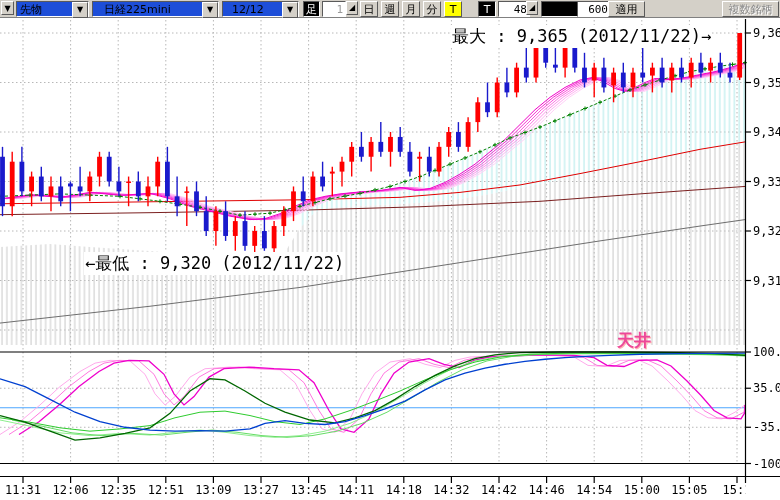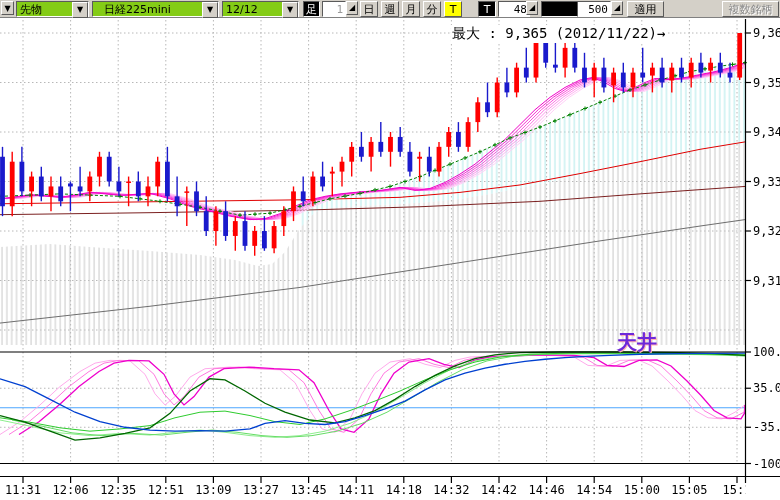--- a/index.html
+++ b/index.html
@@ -2,81 +2,81 @@
 <html><head>
 <meta charset="utf-8">
 <style>
   html,body{margin:0;padding:0;}
   body{width:780px;height:500px;overflow:hidden;background:#fff;
        font-family:"DejaVu Sans",sans-serif;}
   
   .toolbar{position:absolute;left:0;top:0;width:780px;height:18px;background:#d4d0c8;
            border-bottom:1px solid #808080;box-sizing:border-box;}
   .tb{position:absolute;top:1px;height:16px;box-sizing:border-box;font-size:11px;line-height:14px;}
-  .combo{background:#84cc16;border:1px solid;border-color:#5a5a5a #fff #fff #5a5a5a;display:flex;}
+  .combo{background:#1d4ed8;border:1px solid;border-color:#5a5a5a #fff #fff #5a5a5a;display:flex;}
   .combo .ctext{flex:1;padding:1px 2px 0 3px;white-space:nowrap;overflow:hidden;color:#000;}
   .drop{width:14px;height:14px;background:#d4d0c8;border:1px solid;
         border-color:#fff #5a5a5a #5a5a5a #fff;text-align:center;font-size:8px;line-height:13px;color:#000;}
   .btn{background:#d4d0c8;border:1px solid;border-color:#fff #5a5a5a #5a5a5a #fff;
        text-align:center;color:#000;padding-top:1px;}
   .btn.black{background:#000;color:#fff;border-color:#5a5a5a #fff #fff #5a5a5a;}
   .btn.yellow{background:#ffff00;color:#000;}
   .btn.disabled{color:#8a8a8a;text-shadow:1px 1px 0 #ffffff;}
   .spinbox{background:#fff;border:1px solid;border-color:#5a5a5a #fff #fff #5a5a5a;
            text-align:right;padding:1px 2px 0 0;font-family:"DejaVu Sans Mono",monospace;}
   .spinbox.dis{color:#9a9a9a;}
   .spinbtn{width:12px;height:14px;background:#d4d0c8;border:1px solid;
            border-color:#fff #5a5a5a #5a5a5a #fff;font-size:8px;line-height:12px;text-align:center;}
   
   .chart-wrap{position:absolute;left:0;top:18px;width:780px;height:482px;background:#fff;}
   .anno{position:absolute;font-family:"DejaVu Sans Mono","DejaVu Sans",monospace;
-        font-size:14px;color:#000;white-space:nowrap;background:#fff;padding:0 1px;}
-  .anno.red{color:#6d28d9;font-weight:bold;font-size:20px;background:transparent;
+        font-size:17px;color:#000;white-space:nowrap;background:#fff;padding:0 1px;}
+  .anno.red{color:#ec4899;font-weight:bold;font-size:17px;background:transparent;
             text-shadow:1px 1px 0 #ffb3b3;font-family:"DejaVu Sans",sans-serif;}
 </style>
 </head>
 <body>
 
 <div class="toolbar">
   <div class="tb drop" style="left:1px;width:13px;"><span>▼</span></div>
 
   <div class="tb combo" style="left:16px;width:73px;">
     <span class="ctext">先物</span>
     <span class="drop">▼</span>
   </div>
 
   <div class="tb combo" style="left:92px;width:127px;padding-left:8px;">
     <span class="ctext">日経225mini</span>
     <span class="drop">▼</span>
   </div>
 
-  <div class="tb combo" style="left:222px;width:77px;">
+  <div class="tb combo" style="left:222px;width:77px;padding-left:6px;">
     <span class="ctext">12/12</span>
     <span class="drop">▼</span>
   </div>
 
   <div class="tb btn black" style="left:303px;width:17px;">足</div>
   <div class="tb spinbox dis" style="left:322px;width:24px;">1</div>
   <div class="tb spinbtn" style="left:346px;"><span>◢</span></div>
 
   <div class="tb btn" style="left:360px;width:18px;">日</div>
   <div class="tb btn" style="left:381px;width:18px;">週</div>
   <div class="tb btn" style="left:402px;width:18px;">月</div>
   <div class="tb btn" style="left:423px;width:18px;">分</div>
   <div class="tb btn yellow" style="left:444px;width:18px;">T</div>
 
   <div class="tb btn black" style="left:478px;width:18px;">T</div>
   <div class="tb spinbox" style="left:498px;width:32px;">48</div>
   <div class="tb spinbtn" style="left:526px;"><span>◢</span></div>
 
   <div class="tb btn black" style="left:541px;width:34px;padding-left:35px;">本数</div>
-  <div class="tb spinbox" style="left:577px;width:34px;">500</div>
+  <div class="tb spinbox" style="left:577px;width:34px;">600</div>
   <div class="tb spinbtn" style="left:611px;"><span>◢</span></div>
 
-  <div class="tb btn" style="left:627px;width:37px;">適用</div>
+  <div class="tb btn" style="left:608px;width:37px;">適用</div>
   <div class="tb btn disabled" style="left:722px;width:57px;">複数銘柄</div>
 </div>
 
 <div class="chart-wrap">
   <svg id="chart-svg" width="780" height="482" viewBox="0 18 780 482" style="position:absolute;left:0;top:0;">
       <defs>
         <pattern id="hGray" width="4.85" height="8" patternUnits="userSpaceOnUse">
           <line x1="2" y1="0" x2="2" y2="8" stroke="#c9c9c9" stroke-width="1"></line>
         </pattern>
         <pattern id="hCyan" width="4.85" height="8" patternUnits="userSpaceOnUse">
@@ -358,14 +358,15 @@
       <line x1="451.40000000000003" y1="477" x2="451.40000000000003" y2="483" stroke="#000000" stroke-width="1.2"></line>
       <line x1="499" y1="477" x2="499" y2="483" stroke="#000000" stroke-width="1.2"></line>
       <line x1="546.6" y1="477" x2="546.6" y2="483" stroke="#000000" stroke-width="1.2"></line>
       <line x1="594.2" y1="477" x2="594.2" y2="483" stroke="#000000" stroke-width="1.2"></line>
       <line x1="641.8000000000001" y1="477" x2="641.8000000000001" y2="483" stroke="#000000" stroke-width="1.2"></line>
       <line x1="689.4" y1="477" x2="689.4" y2="483" stroke="#000000" stroke-width="1.2"></line>
       <line x1="737" y1="477" x2="737" y2="483" stroke="#000000" stroke-width="1.2"></line>
     </svg>
 
   <div class="anno" style="left:451px;top:7px;">最大 : 9,365 (2012/11/22)→</div>
+  <div class="anno" style="left:84px;top:234px;">←最低 : 9,320 (2012/11/22)</div>
   <div class="anno red" style="left:616px;top:311px;">天井</div>
 </div>
 
 </body></html>

